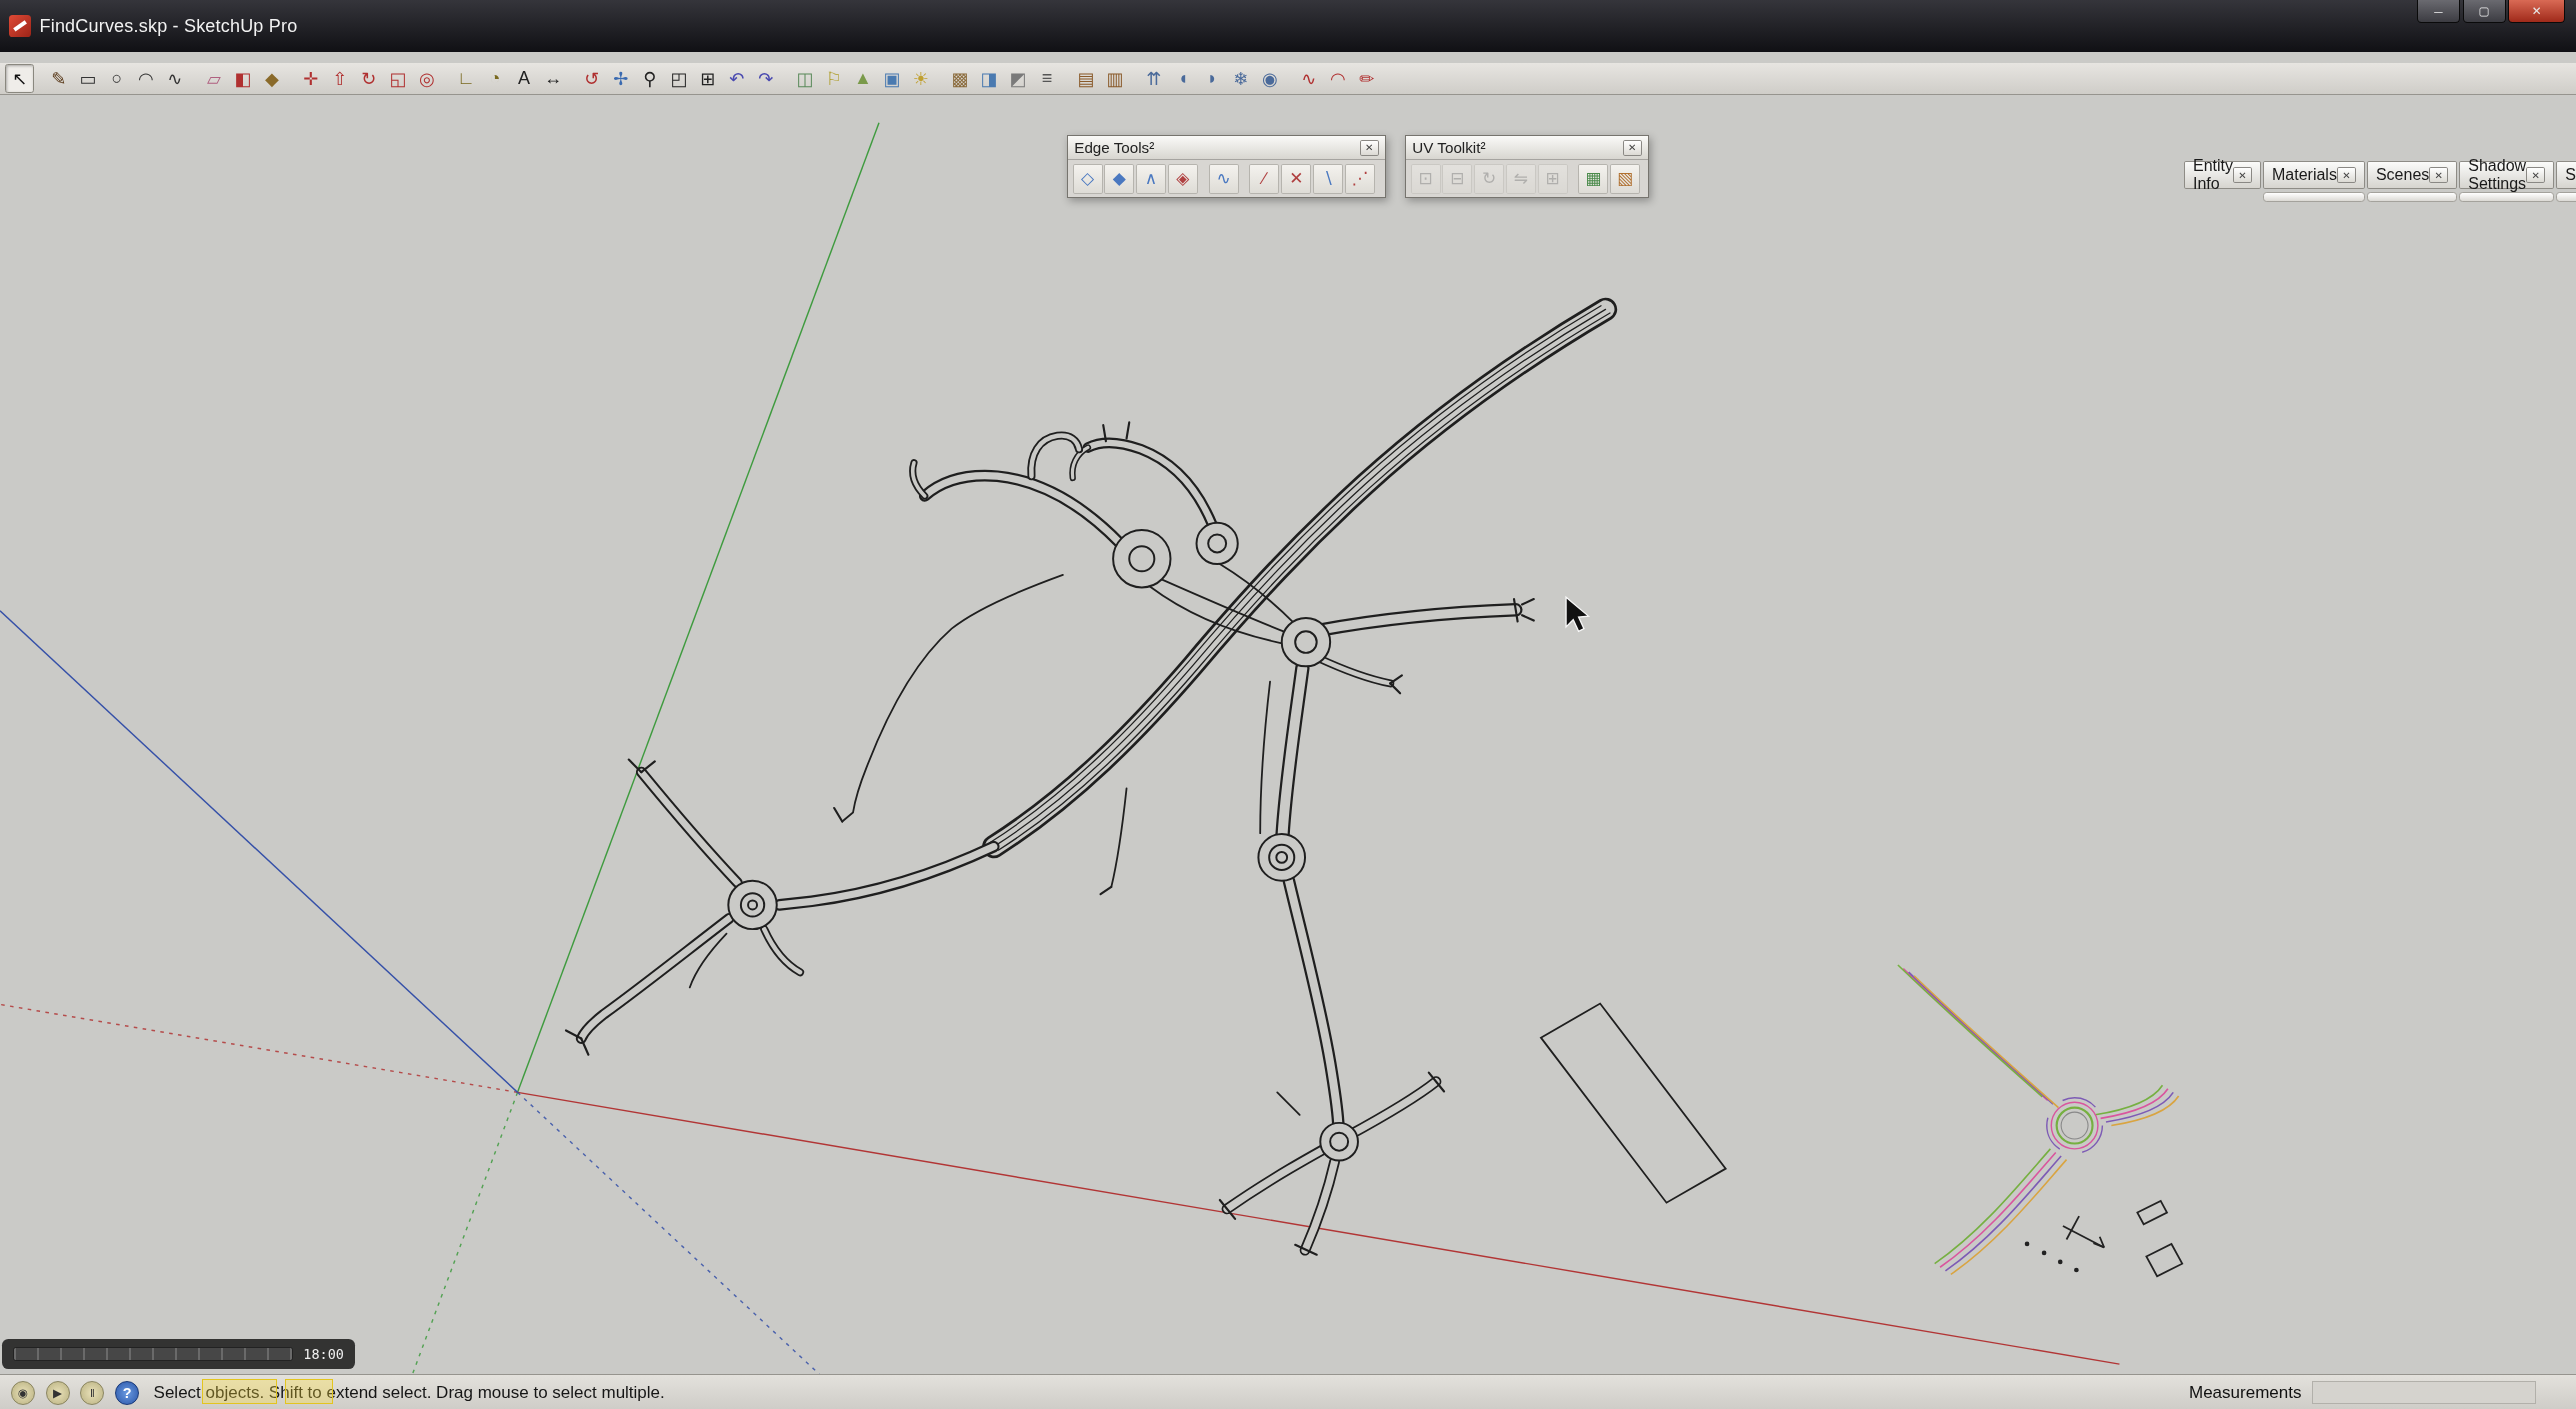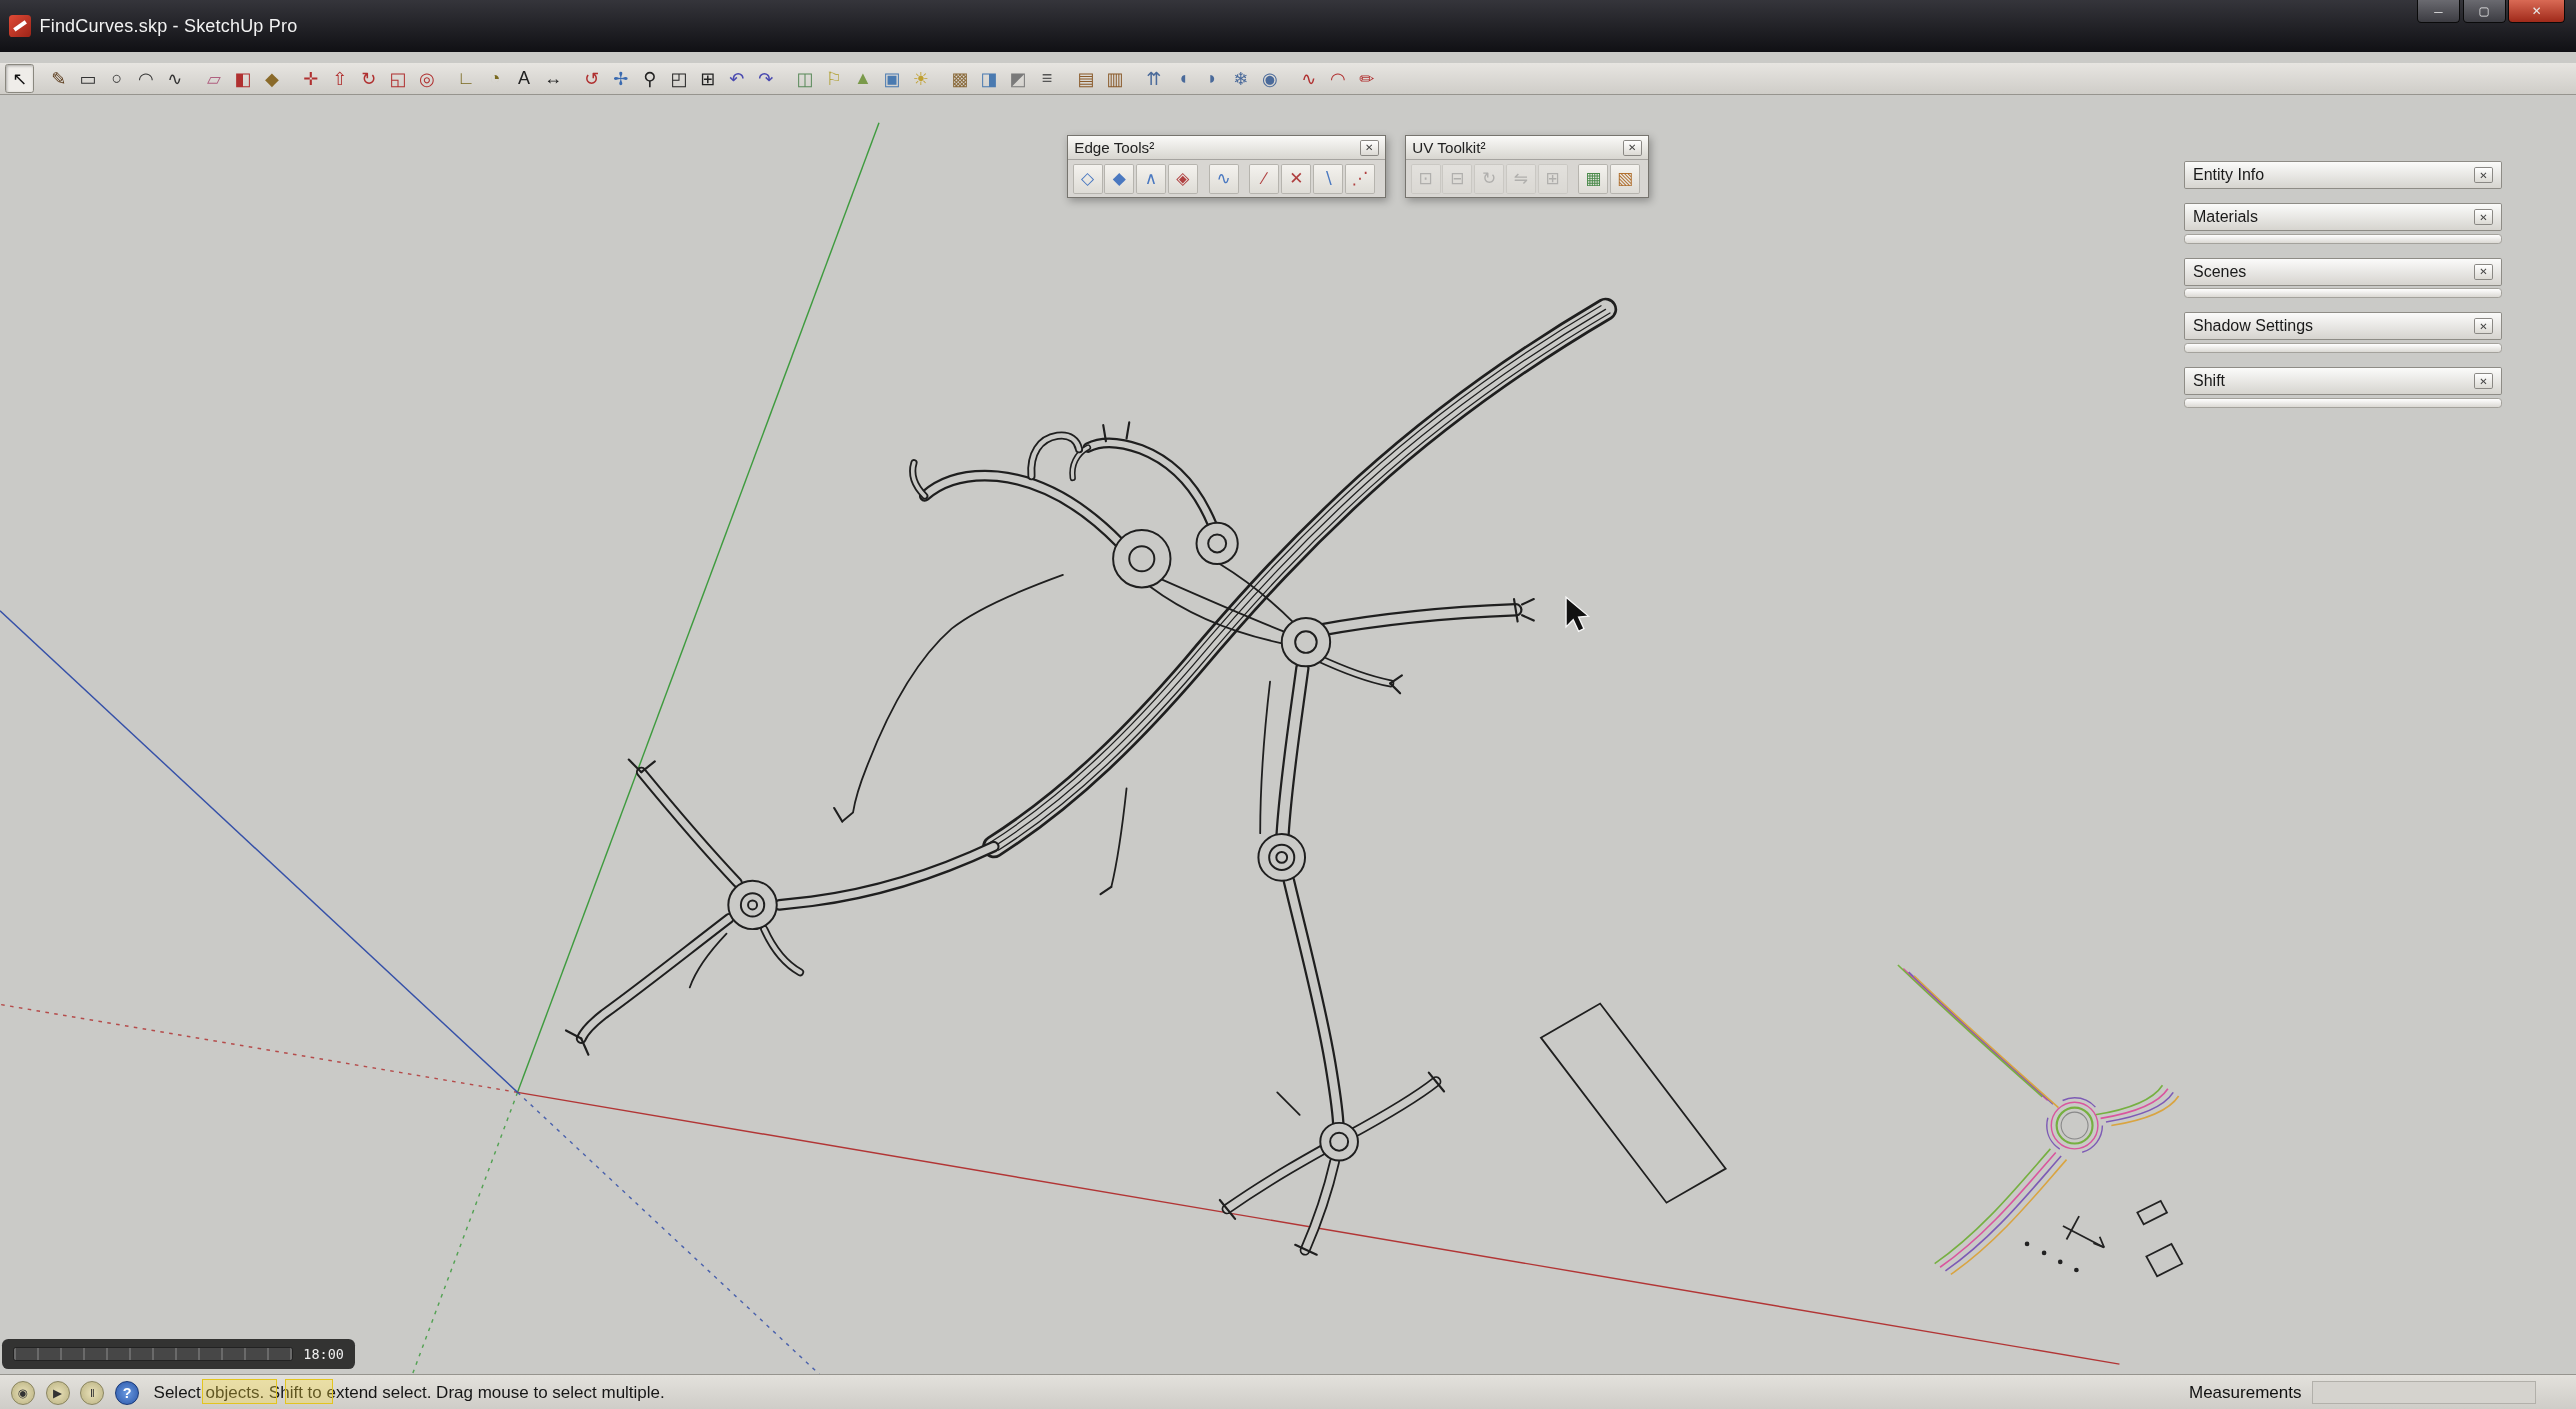--- a/index.html
+++ b/index.html
@@ -63,21 +63,21 @@
   .ft-close,.tray-close{margin-left:auto;width:19px;height:16px;border:0.9px solid #8a8884;flex:0 0 auto;
     background:linear-gradient(#ffffff,#dcdad4);display:flex;align-items:center;justify-content:center;
     font-size:10px;color:#444;border-radius:1.8px}
   .ft-body{display:flex;align-items:center;padding:3.6px 4.5px;gap:1.8px}
   .ft-btn{width:30px;height:30px;display:flex;align-items:center;justify-content:center;font-size:17px;
     background:linear-gradient(#f4f2ee,#dedcd6);border:0.9px solid #b6b4ae;border-radius:1.8px}
   .ft-btn.disabled{opacity:.4}
   .ft-btn.sep{margin-left:9px}
 
   
-  .panels{position:absolute;top:161px;right:74px;width:318px;display:flex;flex-direction:column;gap:14px;z-index:6}
+  .panels{position:absolute;top:161px;right:74px;width:318px;display:flex;flex-direction:row;gap:2px;z-index:6}
   .tray-header{height:28px;display:flex;align-items:center;background:linear-gradient(#fbfbfa,#d6d4cf);
     border:0.9px solid #8e8c86;padding:0 8px;font-size:16px;color:#1a1a1a;border-radius:1.8px}
   .tray-body{height:149px;background:#fcfcfb;border:0.9px solid #8e8c86;border-top:none;position:relative;padding:8px 9px}
   .no-selection{font-weight:bold;font-size:17px;color:#111}
   .details-toggle{position:absolute;top:8px;right:10px;width:23px;height:17px;background:#1b1b1b;border-radius:2.7px}
   .details-toggle::after{content:"";position:absolute;left:5.4px;top:7.2px;width:12.6px;height:2.7px;background:#f0f0f0}
   .tray-strip{height:10px;margin-top:2.7px;background:linear-gradient(#ffffff,#dbd9d4);
     border:0.9px solid #a4a29c;border-radius:3.6px}
 
   

